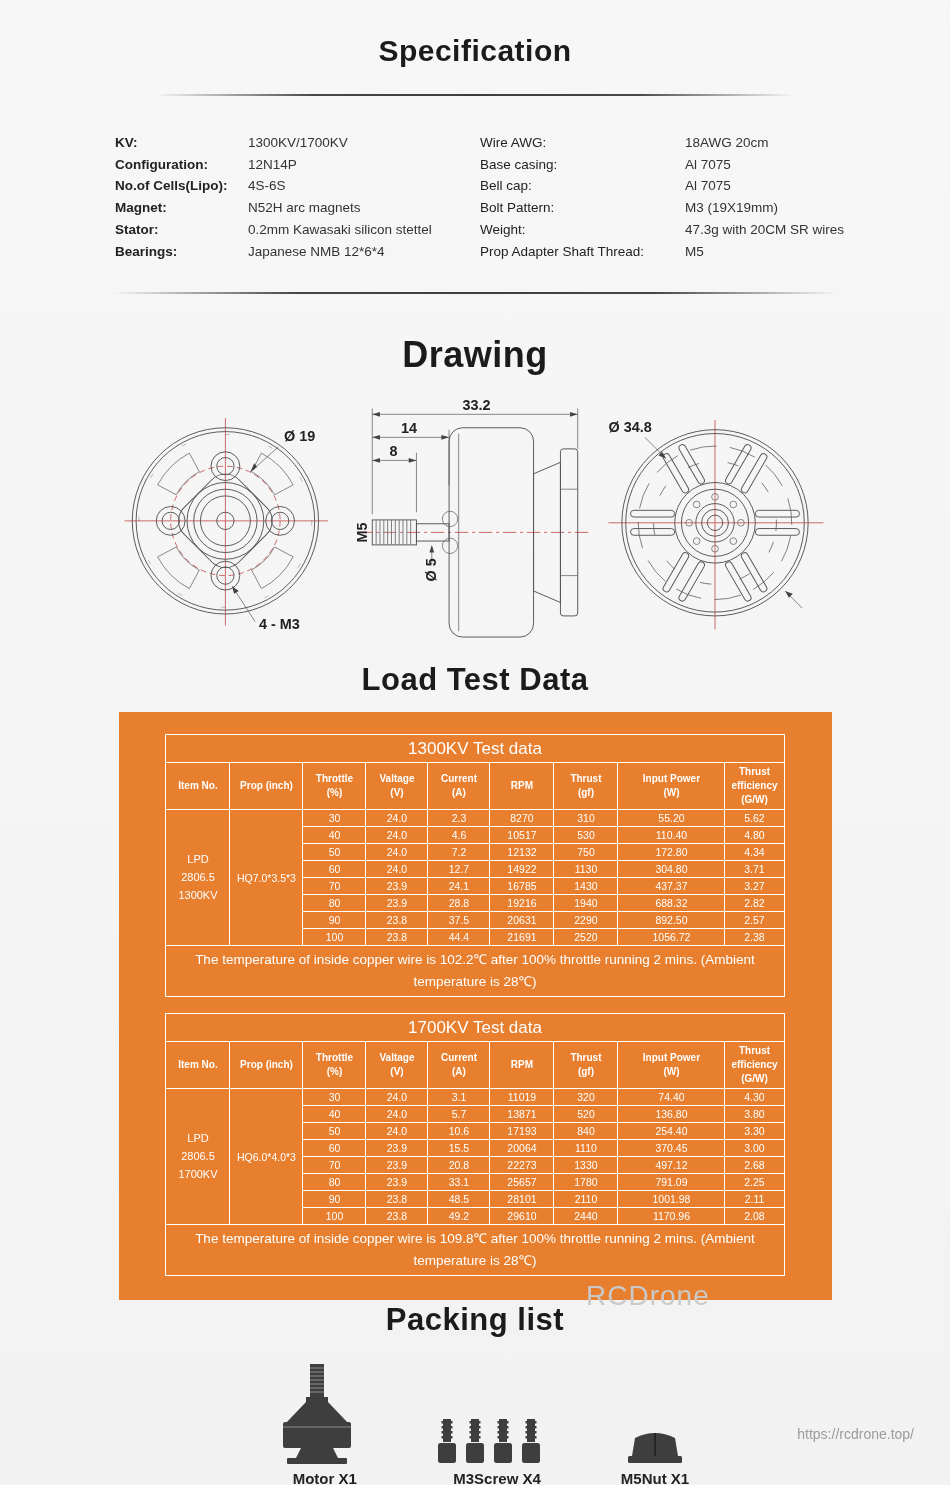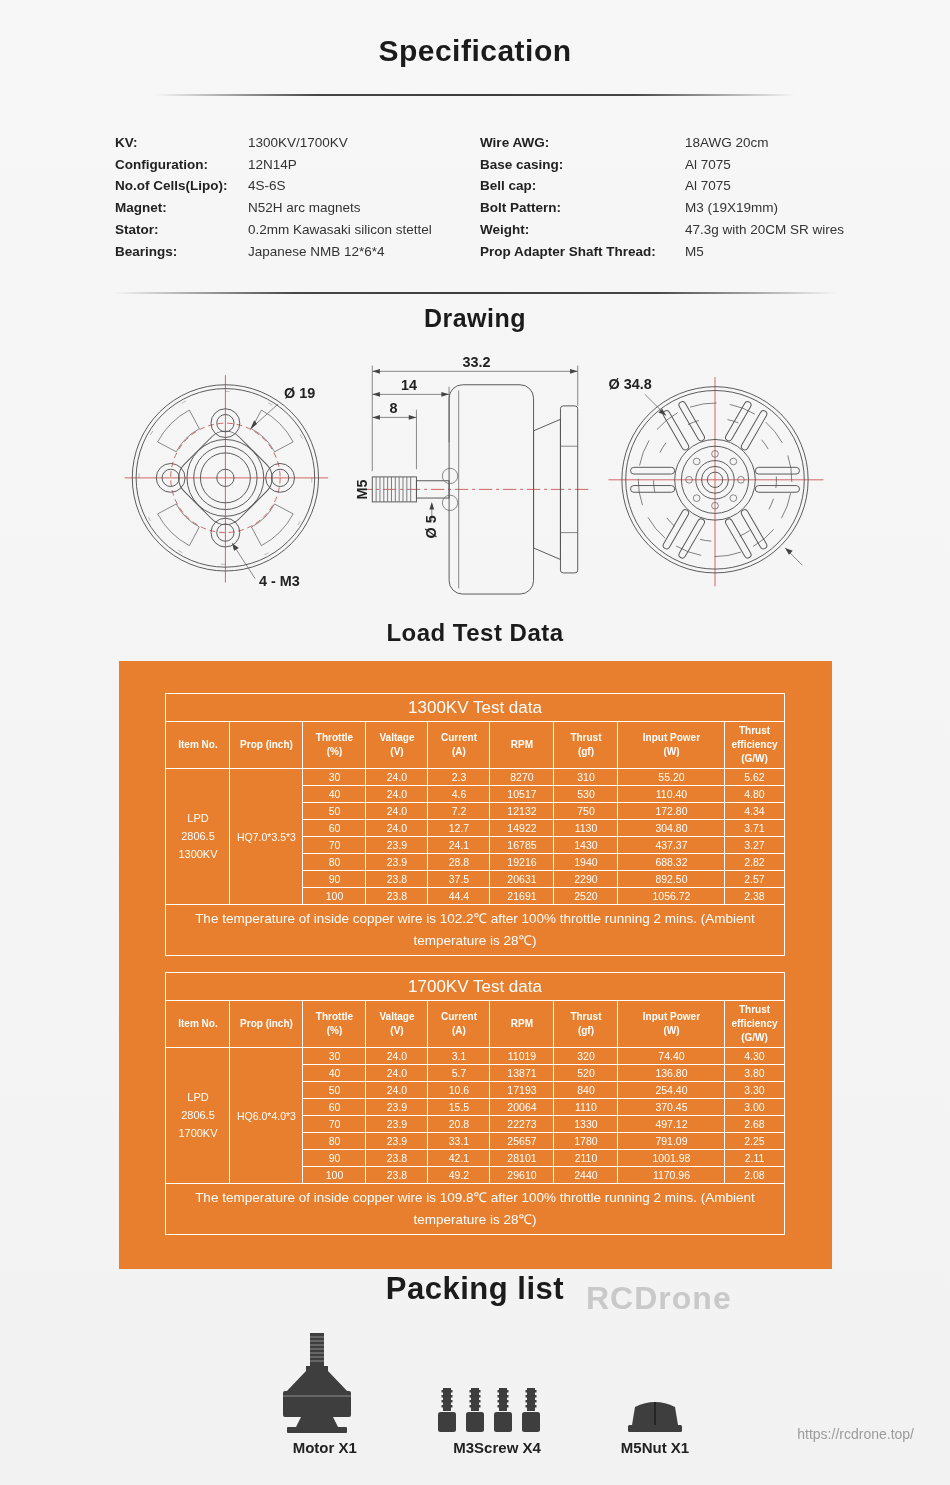--- a/index.html
+++ b/index.html
@@ -12,49 +12,49 @@
            border-radius:2px;}
   .d1{width:640px;margin:26px auto 0;}
   .d2{width:724px;margin:30px auto 0;}
 
   
   .spec-wrap{display:flex;margin:36px 0 0 115px;}
   .spec-col.left{width:365px;}
   .spec-col.right{width:460px;}
   .spec-row{display:flex;line-height:21.7px;font-size:13.5px;color:#222;}
   .spec-col.left .spec-label{width:133px;font-weight:700;flex:none;}
-  .spec-col.right .spec-label{width:205px;font-weight:700;flex:none;}
+  .spec-col.right .spec-label{width:205px;font-weight:400;flex:none;}
   .spec-value{color:#333;white-space:nowrap;}
 
   
-  .drawing-title{font-size:25px;margin-top:10px;text-align:center;}
+  .drawing-title{font-size:36px;margin-top:40px;text-align:center;}
   .drawing-row{display:flex;justify-content:center;align-items:center;margin-top:12px;}
   .drawing-row svg{display:block;}
   .dim-text{font:700 15px "Liberation Sans",sans-serif;fill:#222;}
   .dline{stroke:#555;stroke-width:1;fill:none;}
   .dthin{stroke:#666;stroke-width:.8;fill:none;}
   .redline{stroke:#c85252;stroke-width:.9;fill:none;}
 
   
-  .load-title{font-size:24px;margin-top:14px;}
+  .load-title{font-size:31px;margin-top:14px;}
   .orange-box{width:713px;margin:14px auto 0;background:#e87f2e;padding:22px 0 24px;}
-  table.test-table{width:618px;margin:10px auto;border-collapse:collapse;color:#fff;table-layout:fixed;}
+  table.test-table{width:618px;margin:0 auto;border-collapse:collapse;color:#fff;table-layout:fixed;}
   table.test-table + table.test-table{margin-top:16px;}
   .test-table td,.test-table th{border:1px solid #fff;text-align:center;vertical-align:middle;padding:0;}
   .tt-title{font-size:17px;height:27px;font-weight:400;}
   .tt-head{font-size:10px;font-weight:700;height:46px;line-height:1.4;}
   .tt-cell{font-size:10.5px;height:16px;}
   .tt-item{font-size:11px;line-height:1.6;}
   .tt-prop{font-size:10.5px;}
   .tt-note{font-size:13.5px;height:50px;padding:2px 42px;line-height:1.65;}
 
   
   .packing-title{font-size:31px;margin-top:2px;}
-  .watermark{position:absolute;left:586px;top:1280px;font-size:32px;color:#c9c9c9;
-             font-weight:700;letter-spacing:1px;}
+  .watermark{position:absolute;left:586px;top:1280px;font-size:28px;color:#c9c9c9;
+             font-weight:400;letter-spacing:1px;}
   .packing-row{display:flex;justify-content:center;align-items:flex-end;gap:36px;
                margin-top:26px;transform:translateX(-14px);}
   .pack-item{text-align:right;margin-left:44px;}
   .pack-item svg{display:block;margin:0 auto;}
   .pack-label{font-size:15px;font-weight:700;color:#222;margin-top:6px;white-space:nowrap;}
   .site-url{position:absolute;right:36px;top:1426px;font-size:14px;color:#9b9b9b;}
 </style>
 </head>
 <body>
 
@@ -438,21 +438,21 @@
               <td class="tt-cell">23.9</td>
               <td class="tt-cell">33.1</td>
               <td class="tt-cell">25657</td>
               <td class="tt-cell">1780</td>
               <td class="tt-cell">791.09</td>
               <td class="tt-cell">2.25</td>
             </tr>
             <tr>
               <td class="tt-cell">90</td>
               <td class="tt-cell">23.8</td>
-              <td class="tt-cell">42.1</td>
+              <td class="tt-cell">48.5</td>
               <td class="tt-cell">28101</td>
               <td class="tt-cell">2110</td>
               <td class="tt-cell">1001.98</td>
               <td class="tt-cell">2.11</td>
             </tr>
             <tr>
               <td class="tt-cell">100</td>
               <td class="tt-cell">23.8</td>
               <td class="tt-cell">49.2</td>
               <td class="tt-cell">29610</td>

